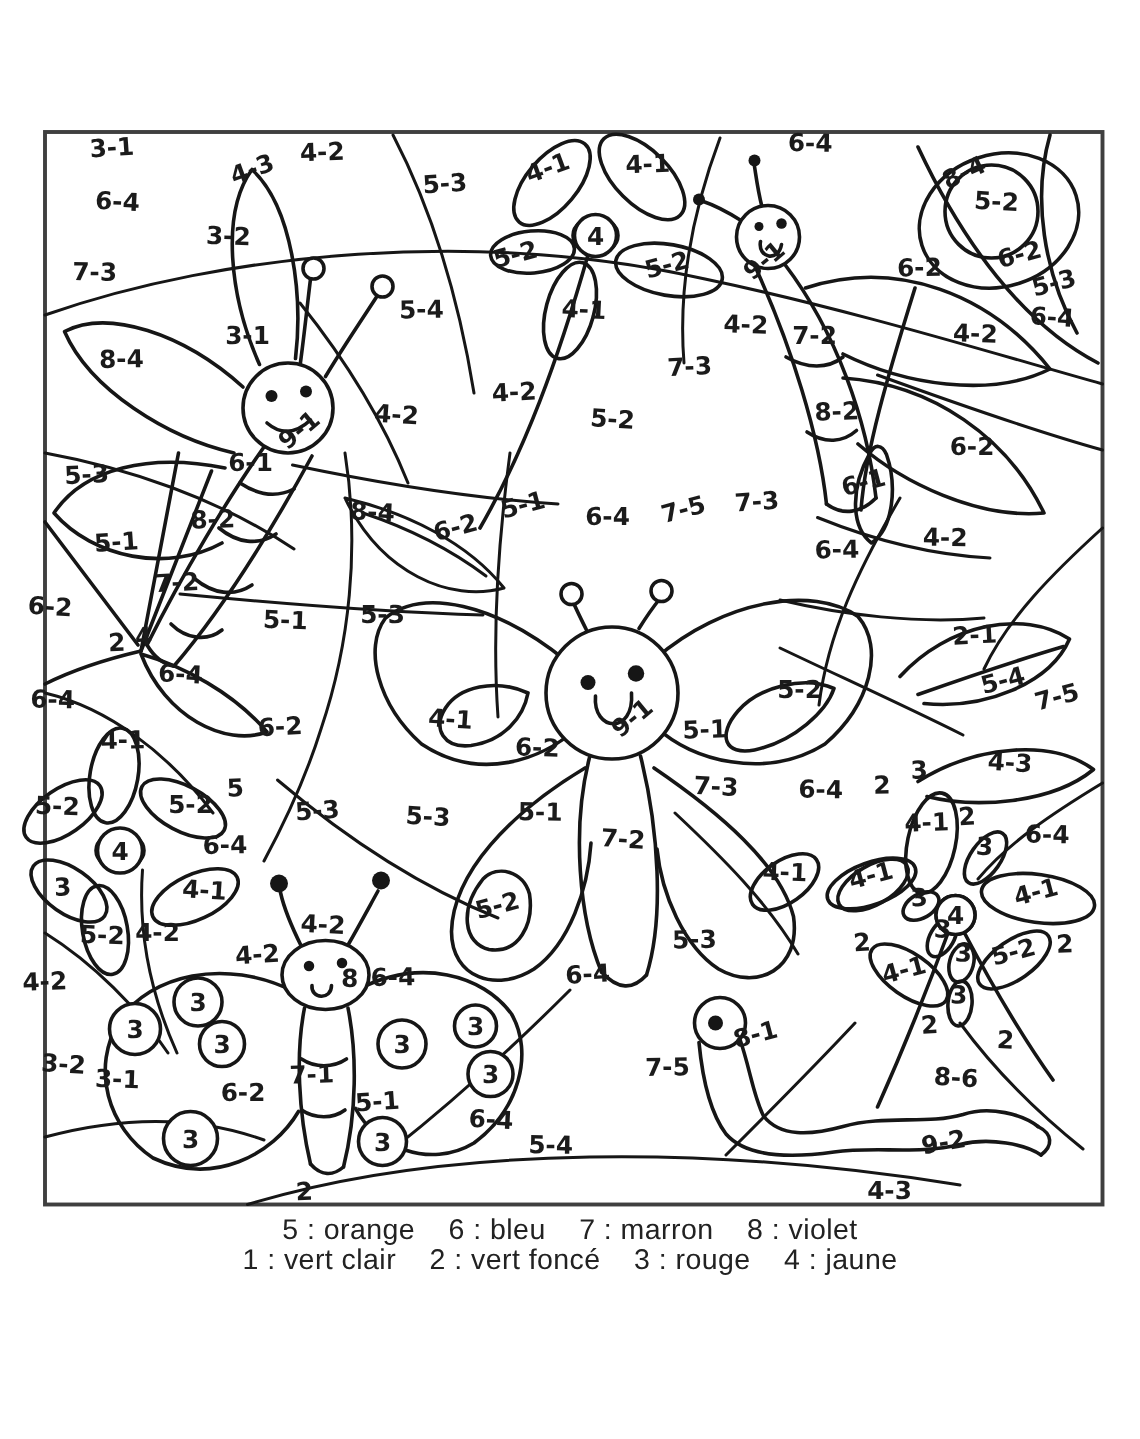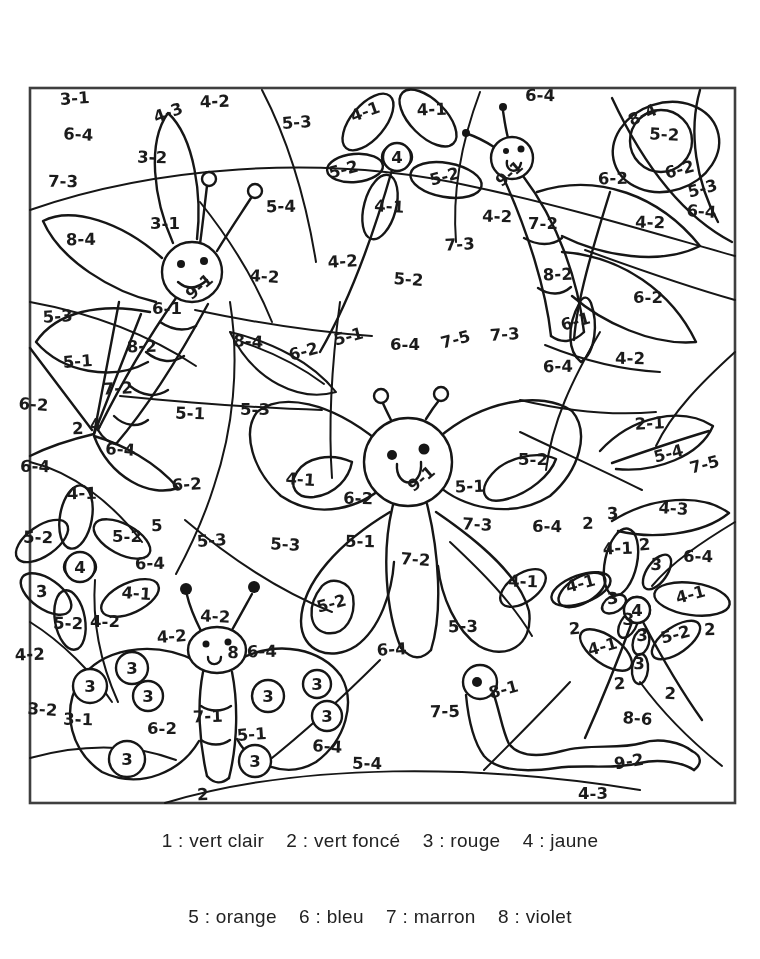--- a/index.html
+++ b/index.html
@@ -9,21 +9,21 @@
   .frame{fill:none;stroke:#3f3f3f;stroke-width:2.6;}
   .ink{fill:none;stroke:#161616;stroke-width:2.4;stroke-linecap:round;stroke-linejoin:round;}
   .thin{stroke-width:2;}
   .wfill{fill:#ffffff;stroke:#161616;stroke-width:2.4;stroke-linecap:round;stroke-linejoin:round;}
   .dot{fill:#161616;stroke:none;}
   .lbl{font-family:"DejaVu Sans",sans-serif;font-size:16.5px;font-weight:600;
        fill:#1b1b1b;text-anchor:middle;}
   .legend-line{position:absolute;left:0;width:760px;text-align:center;
        font-size:19px;color:#222;white-space:pre;letter-spacing:.3px;}
   #legend1{top:830px;}
-  #legend2{top:906px;}
+  #legend2{top:810px;}
 </style>
 </head>
 <body>
 
 <svg width="760" height="959" viewBox="0 0 760 959">
 
   <rect class="frame" x="30" y="88" width="705" height="715"></rect>
 
   <g>
     <path class="ink thin" d="M30,210 C150,168 320,152 470,186 C565,206 650,232 735,256"></path>

